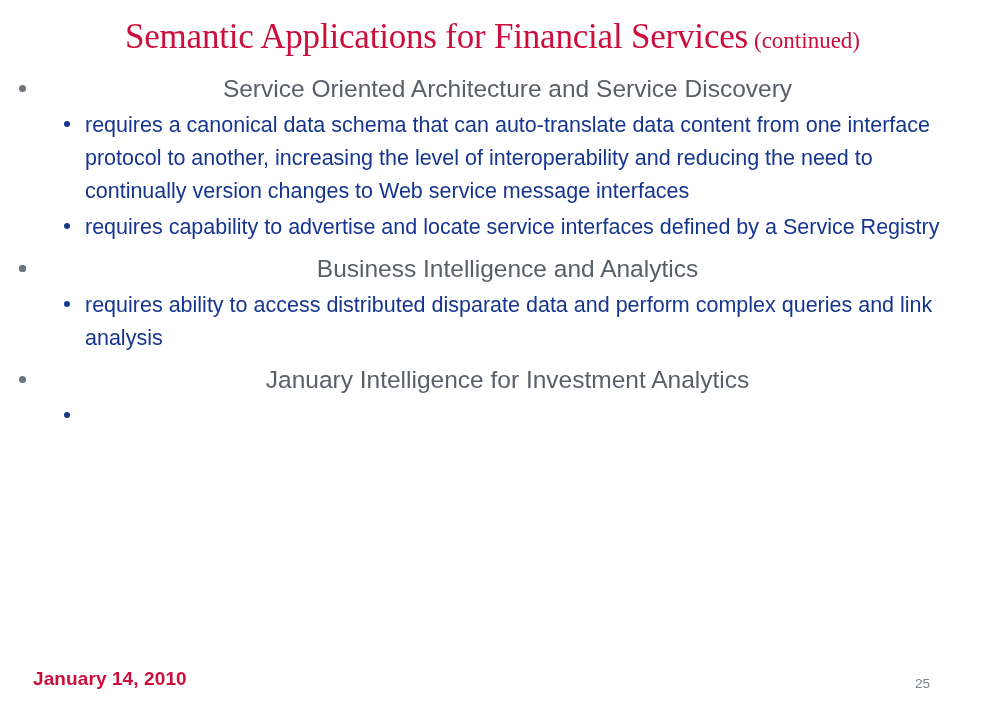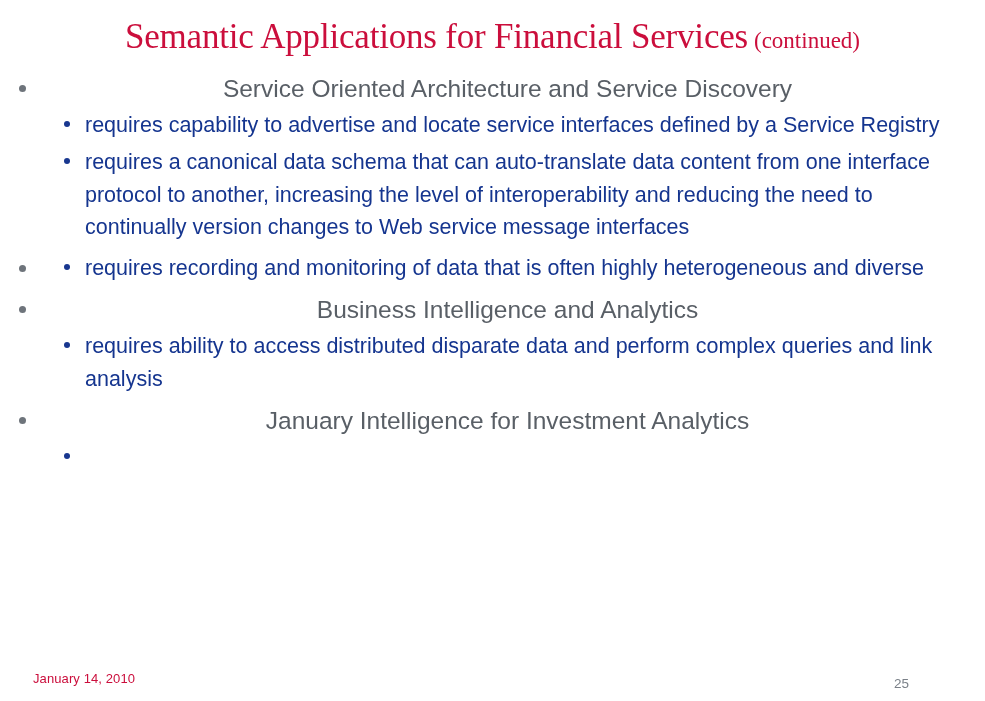--- a/index.html
+++ b/index.html
@@ -100,29 +100,29 @@
 
   
   .sp-before-lvl1 { margin-top: 8px; }
   .sp-before-lvl2 { margin-top: 4px; }
 
   
   #footer-date {
     position: absolute;
     left: 33px;
     top: 671px;
-    font-size: 13px;
+    font-size: 19px;
     line-height: 16px;
     color: #CB0E3C;
-    font-weight: normal;
+    font-weight: bold;
     letter-spacing: 0.1px;
   }
   #footer-page {
     position: absolute;
-    left: 894px;
+    left: 915px;
     top: 676px;
     width: 40px;
     text-align: left;
     font-size: 13.5px;
     line-height: 16px;
     color: #7A8088;
     font-weight: normal;
   }
 </style>
 </head>
@@ -136,36 +136,32 @@
 
   <div id="body">
 
     <div class="lvl1">
       <span class="dot"></span>
       <span>Service Oriented Architecture and Service Discovery</span>
     </div>
 
     <div class="lvl2 sp-before-lvl2">
       <span class="dot"></span>
-      <span>requires capability to advertise and locate service interfaces defined by a Service Registry</span>
+      <span>requires a canonical data schema that can auto-translate data content from one interface protocol to another, increasing the level of interoperability and reducing the need to continually version changes to Web service message interfaces</span>
     </div>
 
     <div class="lvl2 sp-before-lvl2">
       <span class="dot"></span>
-      <span>requires a canonical data schema that can auto-translate data content from one interface protocol to another, increasing the level of interoperability and reducing the need to continually version changes to Web service message interfaces</span>
+      <span>requires capability to advertise and locate service interfaces defined by a Service Registry</span>
     </div>
 
     <div class="lvl1 sp-before-lvl1">
       <span class="dot"></span>
     </div>
 
-    <div class="lvl2 sp-before-lvl2">
-      <span class="dot"></span>
-      <span>requires recording and monitoring of data that is often highly heterogeneous and diverse</span>
-    </div>
 
     <div class="lvl1 sp-before-lvl1">
       <span class="dot"></span>
       <span>Business Intelligence and Analytics</span>
     </div>
 
     <div class="lvl2 sp-before-lvl2">
       <span class="dot"></span>
       <span>requires ability to access distributed disparate data and perform complex queries and link analysis</span>
     </div>

